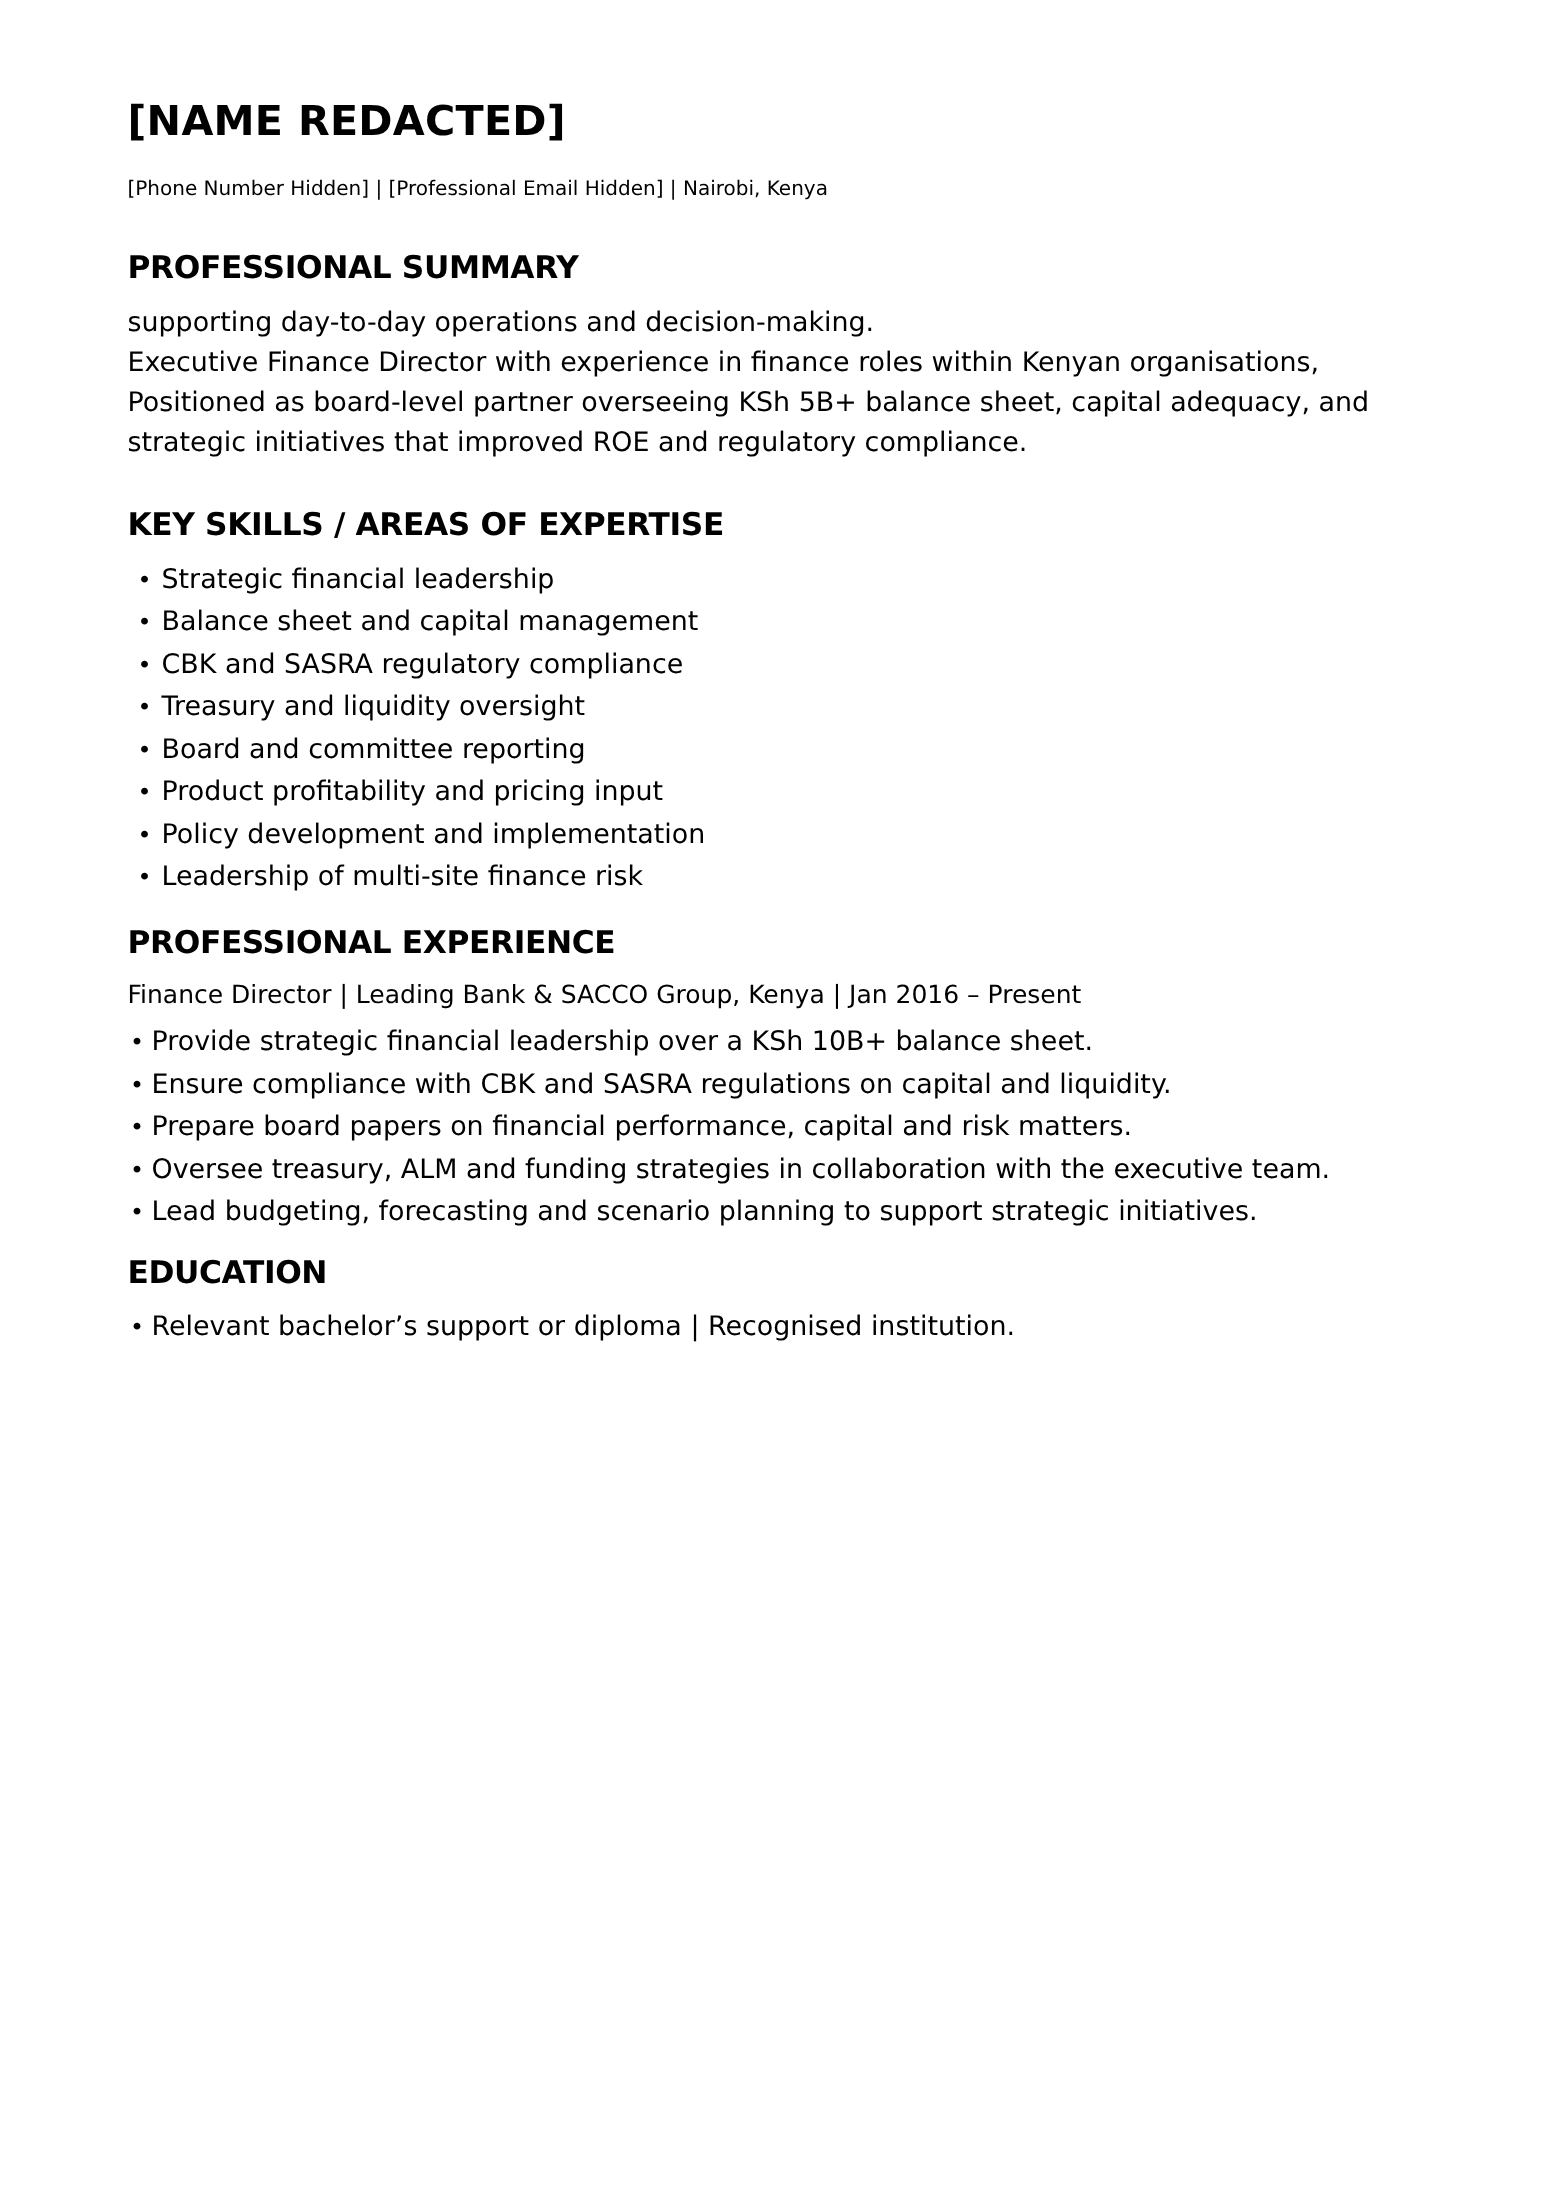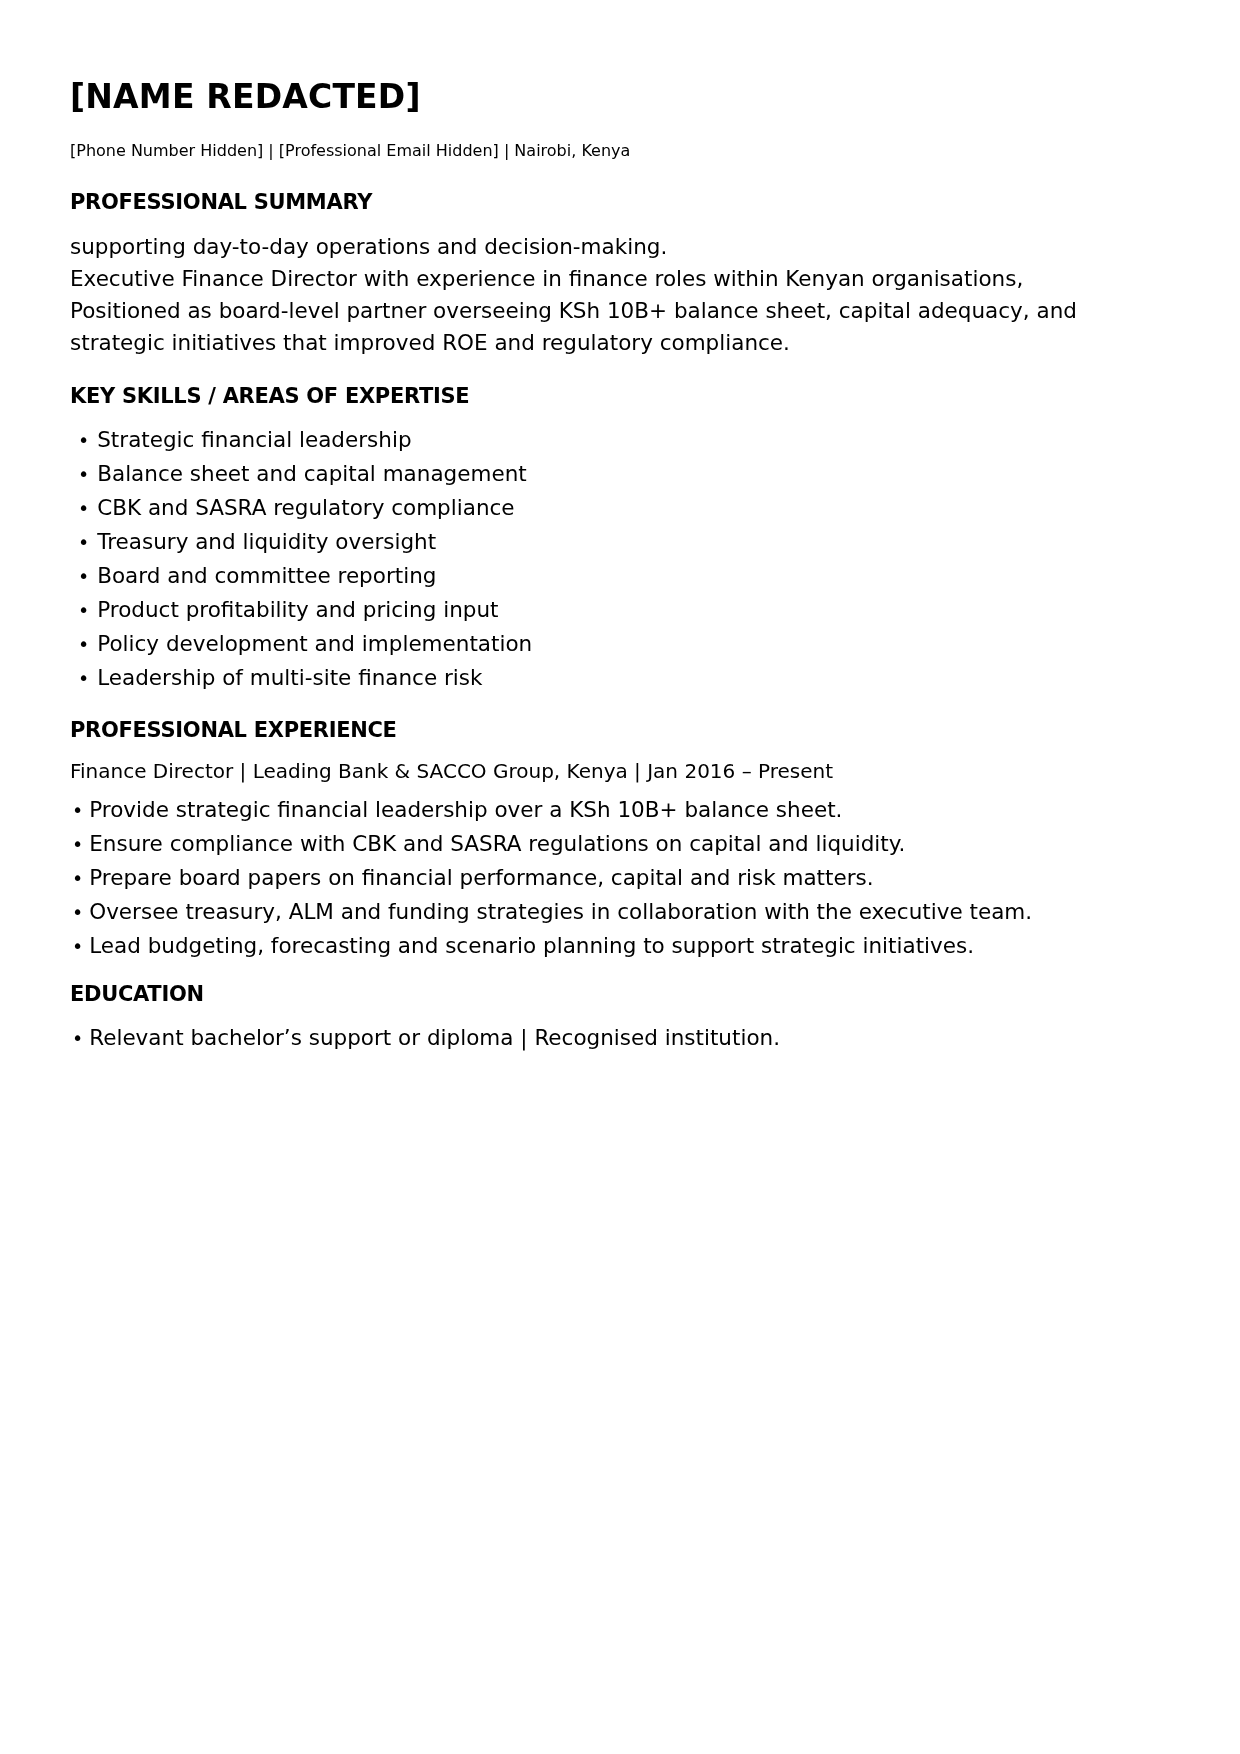--- a/index.html
+++ b/index.html
@@ -8,40 +8,40 @@
     background: #ffffff;
   }
   .page {
     position: relative;
     width: 1240px;
     height: 1754px;
     background: #ffffff;
     color: #000000;
     font-family: "DejaVu Sans", sans-serif;
     box-sizing: border-box;
-    padding: 76px 50px 0 70px;
+    padding: 76px 50px 0 102px;
     overflow: hidden;
   }
   h1.name {
     margin: 0;
     font-size: 33px;
     line-height: 41px;
     font-weight: 700;
     letter-spacing: 0.2px;
     white-space: nowrap;
   }
   .contact {
     margin-top: 20px;
     font-size: 16px;
     line-height: 28px;
     white-space: nowrap;
   }
   h2.section-heading {
-    margin: 20px 0 0 0;
-    font-size: 21px;
+    margin: 32px 0 0 0;
+    font-size: 25px;
     line-height: 34px;
     font-weight: 700;
     letter-spacing: -0.3px;
     white-space: nowrap;
   }
   h2.tight-top { margin-top: 18px; }
   h2.edu-top   { margin-top: 14px; }
   .summary-block {
     margin-top: 12px;
   }
@@ -85,21 +85,21 @@
 
   <h1 class="name">[NAME REDACTED]</h1>
 
   <div class="contact">[Phone Number Hidden] | [Professional Email Hidden] | Nairobi, Kenya</div>
 
   <section>
     <h2 class="section-heading">PROFESSIONAL SUMMARY</h2>
     <div class="summary-block">
       <div class="line">supporting day-to-day operations and decision-making.</div>
       <div class="line">Executive Finance Director with experience in finance roles within Kenyan organisations,</div>
-      <div class="line">Positioned as board-level partner overseeing KSh 10B+ balance sheet, capital adequacy, and</div>
+      <div class="line">Positioned as board-level partner overseeing KSh 5B+ balance sheet, capital adequacy, and</div>
       <div class="line">strategic initiatives that improved ROE and regulatory compliance.</div>
     </div>
   </section>
 
   <section>
     <h2 class="section-heading">KEY SKILLS / AREAS OF EXPERTISE</h2>
     <ul class="bullet-list skills">
       <li>
           <span class="bullet">•</span>
           <span>Strategic financial leadership</span>

